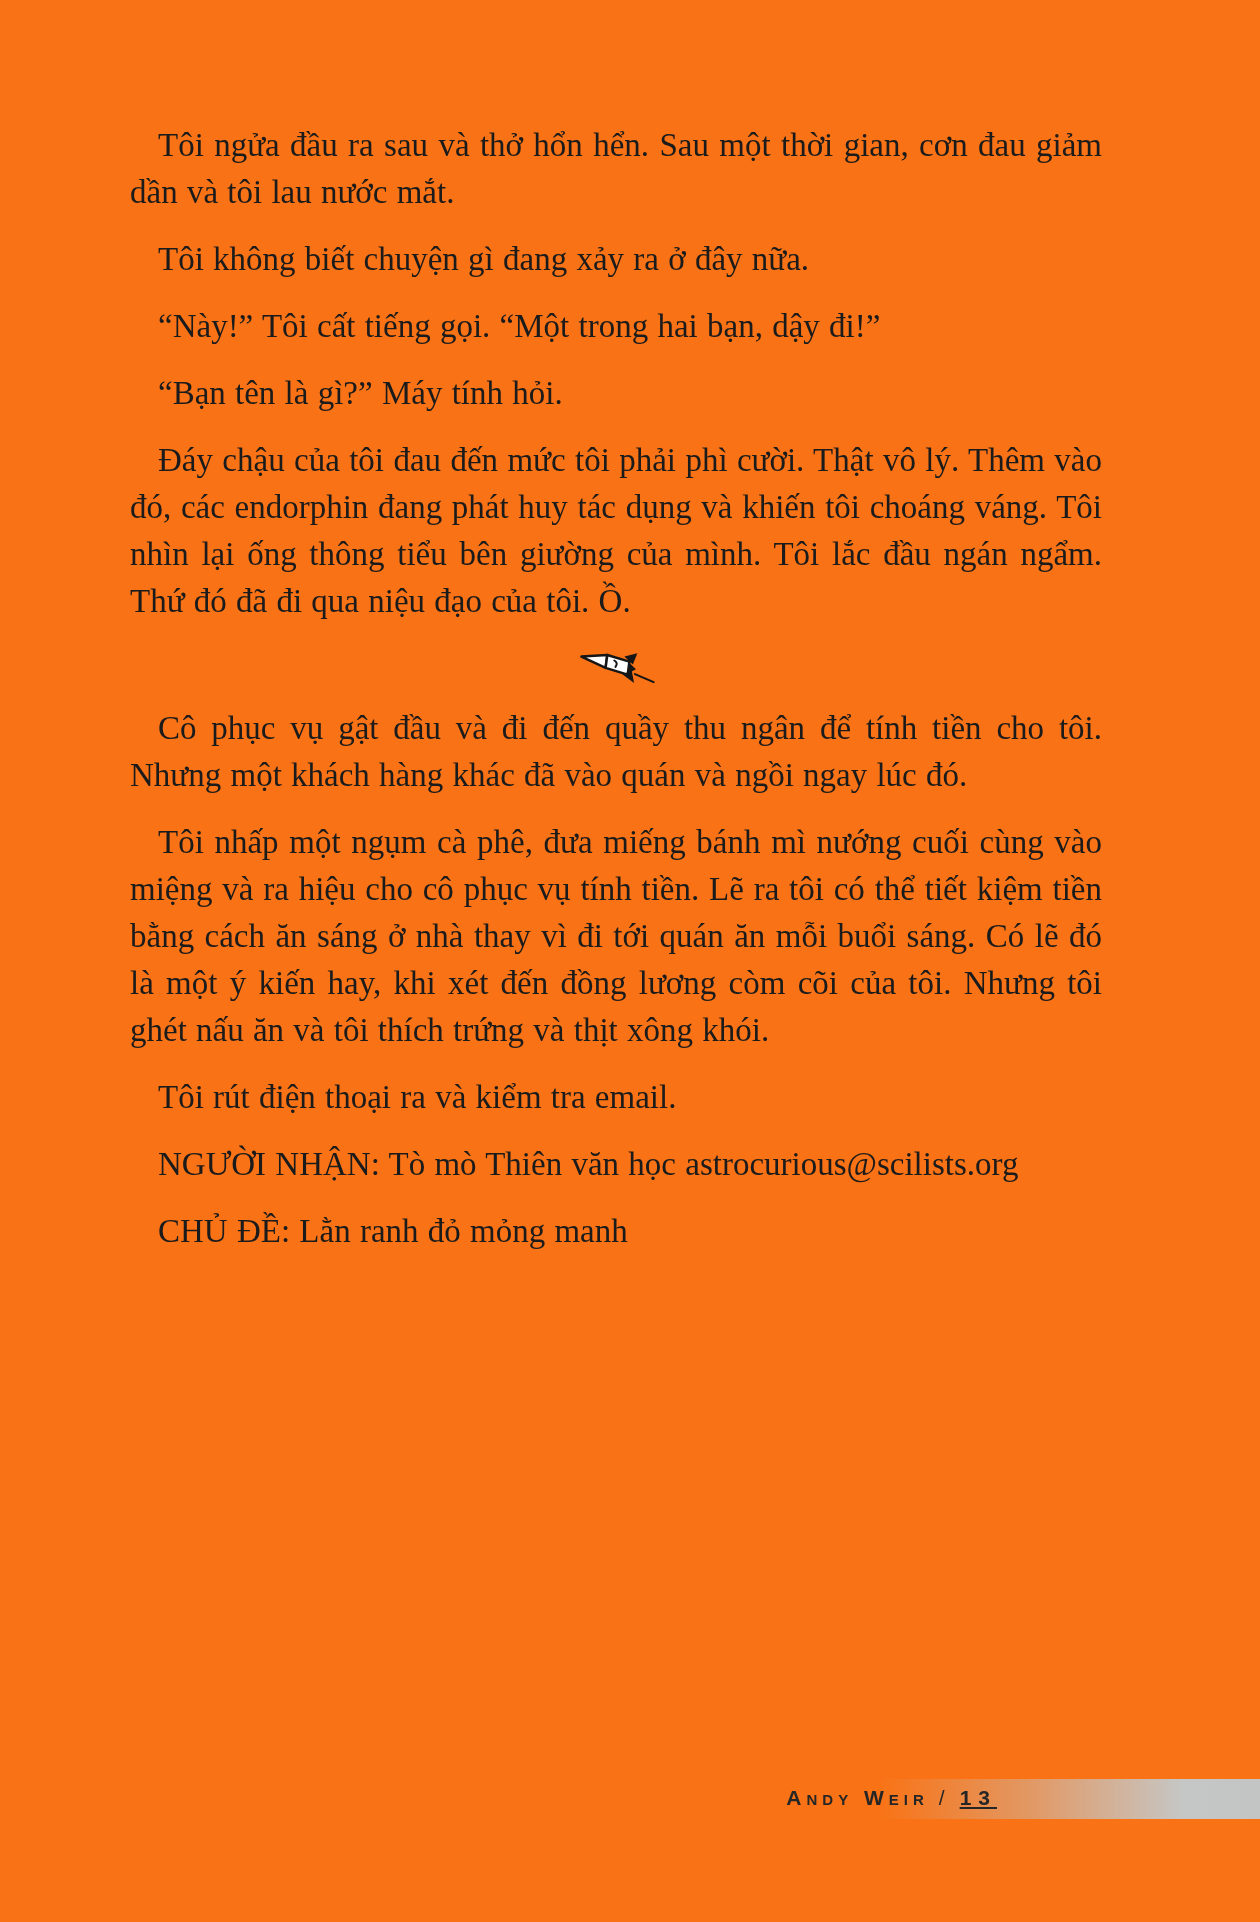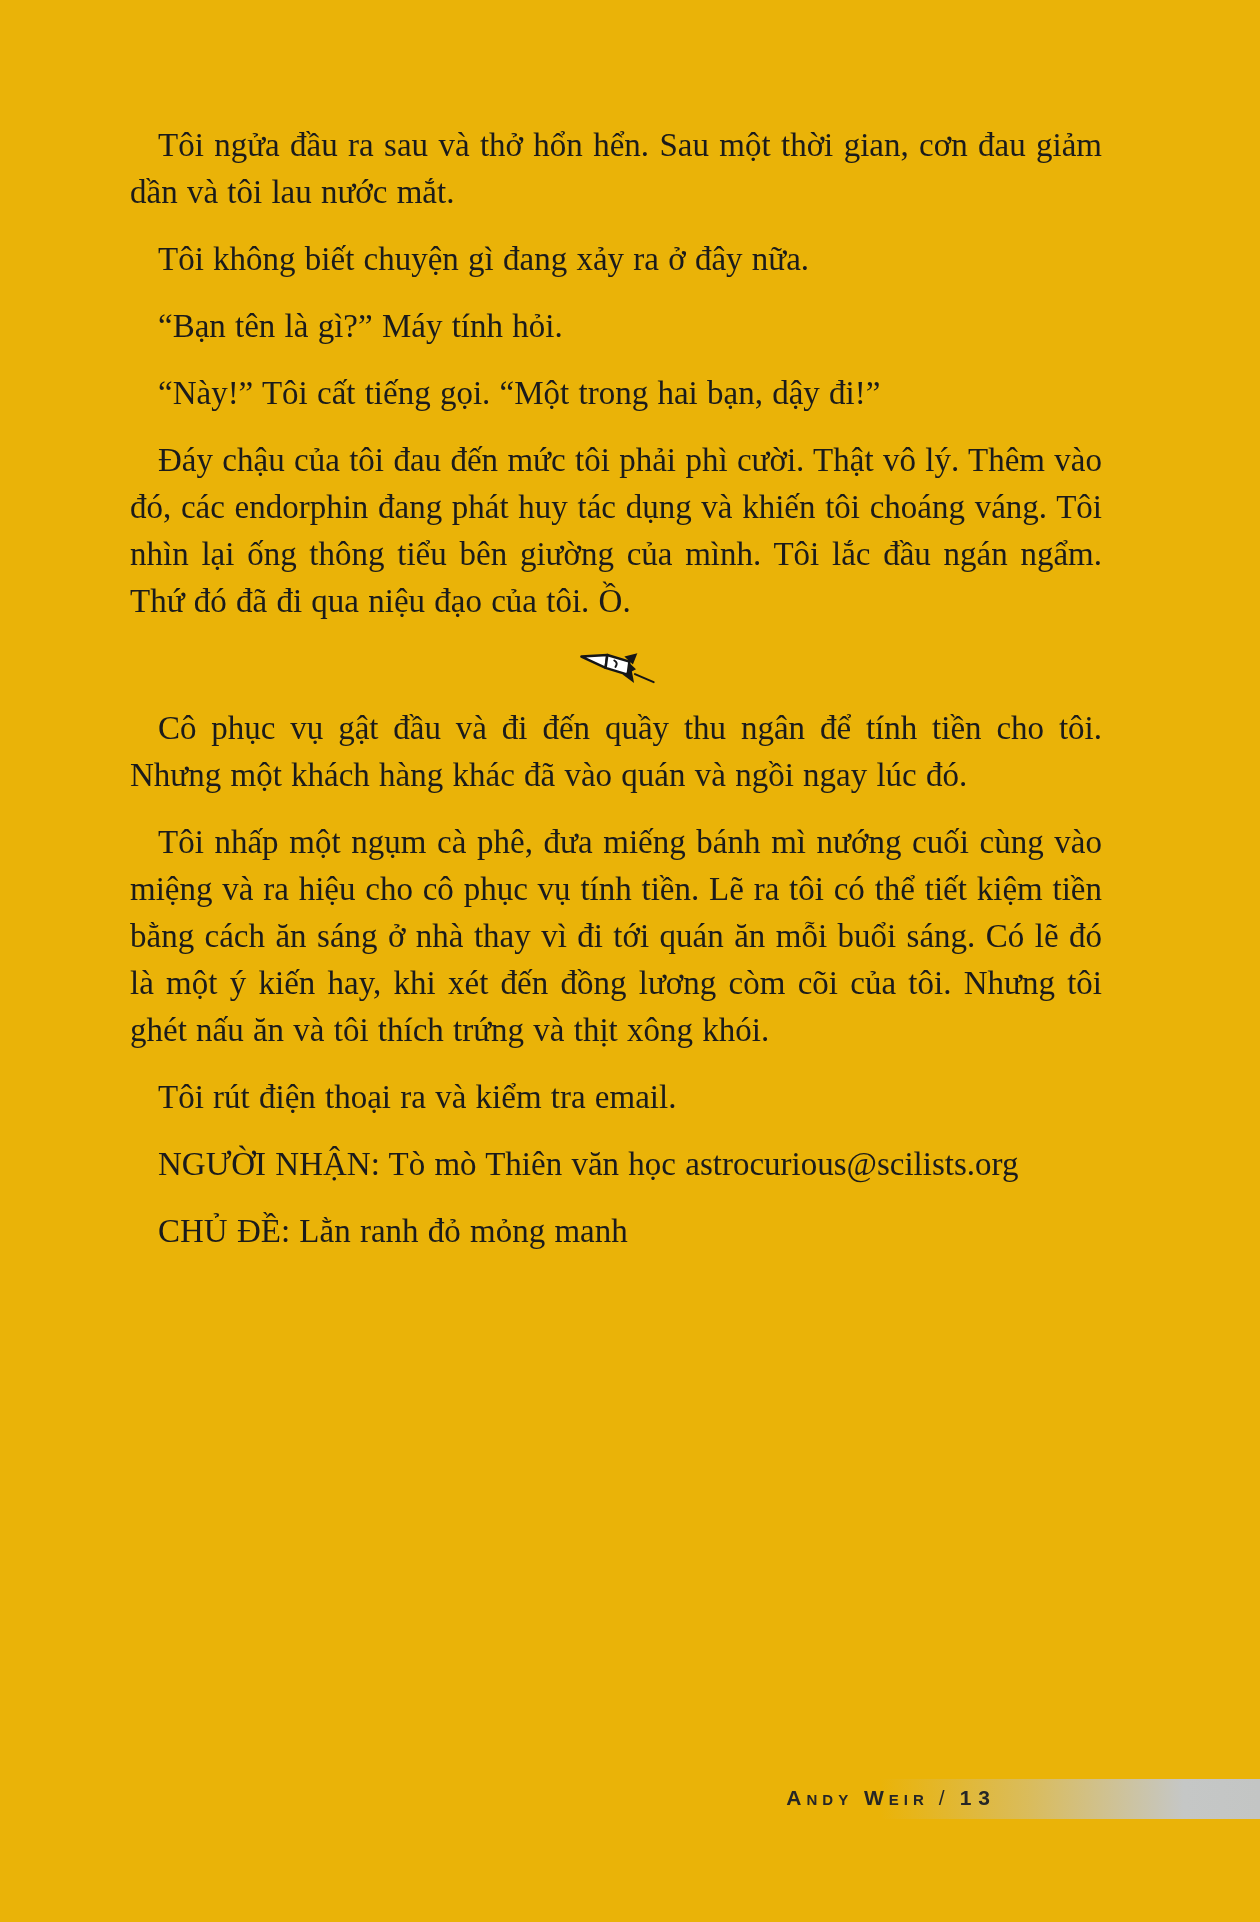--- a/index.html
+++ b/index.html
@@ -5,21 +5,21 @@
   html, body { margin: 0; padding: 0; }
   body {
     width: 1260px; height: 1922px;
     background: #ffffff;
     font-family: "Liberation Serif", serif;
     color: #1b1b1b;
   }
   .page {
     position: relative;
     width: 1260px; height: 1922px;
-    background: #eab308;
+    background: #f97316;
     overflow: hidden;
   }
   .text-column {
     position: absolute;
     left: 130px; top: 122px; width: 972px;
     font-size: 33px; line-height: 47px;
     text-align: justify;
   }
   .para {
     margin: 0 0 20px 0;
@@ -46,32 +46,32 @@
     top: 1786px; right: 263px;
     font-family: "Liberation Sans", sans-serif;
     font-variant: small-caps;
     font-weight: 700;
     font-size: 21px;
     letter-spacing: 5px;
     color: #262626;
     white-space: nowrap;
   }
   .footer-text .sep { margin: 0 10px; font-weight: 400; }
-  .footer-text .pagenum { letter-spacing: 7px; }
+  .footer-text .pagenum { letter-spacing: 7px; text-decoration: underline; }
 </style>
 </head>
 <body>
 
 <div class="page">
 
   <div class="text-column">
     <p class="para">Tôi ngửa đầu ra sau và thở hổn hển. Sau một thời gian, cơn đau giảm dần và tôi lau nước mắt.</p>
     <p class="para">Tôi không biết chuyện gì đang xảy ra ở đây nữa.</p>
+    <p class="para">“Này!” Tôi cất tiếng gọi. “Một trong hai bạn, dậy đi!”</p>
     <p class="para">“Bạn tên là gì?” Máy tính hỏi.</p>
-    <p class="para">“Này!” Tôi cất tiếng gọi. “Một trong hai bạn, dậy đi!”</p>
     <p class="para">Đáy chậu của tôi đau đến mức tôi phải phì cười. Thật vô lý. Thêm vào đó, các endorphin đang phát huy tác dụng và khiến tôi choáng váng. Tôi nhìn lại ống thông tiểu bên giường của mình. Tôi lắc đầu ngán ngẩm. Thứ đó đã đi qua niệu đạo của tôi. Ồ.</p>
 
     <div class="divider">
       <svg width="84" height="44" viewBox="0 0 168 88" aria-hidden="true">
         <g transform="rotate(12 84 44)">
           <path d="M12 38 L62 24 L64 50 Z" fill="#ffffff" stroke="#161616" stroke-width="5" stroke-linejoin="round"></path>
           <path d="M62 24 L108 28 L110 54 L64 50 Z" fill="#ffffff" stroke="#161616" stroke-width="5" stroke-linejoin="round"></path>
           <path d="M96 20 L120 8 L116 32 Z" fill="#161616"></path>
           <path d="M100 56 L126 68 L116 44 Z" fill="#161616"></path>
           <path d="M108 30 L124 40 L110 52 Z" fill="#161616"></path>

